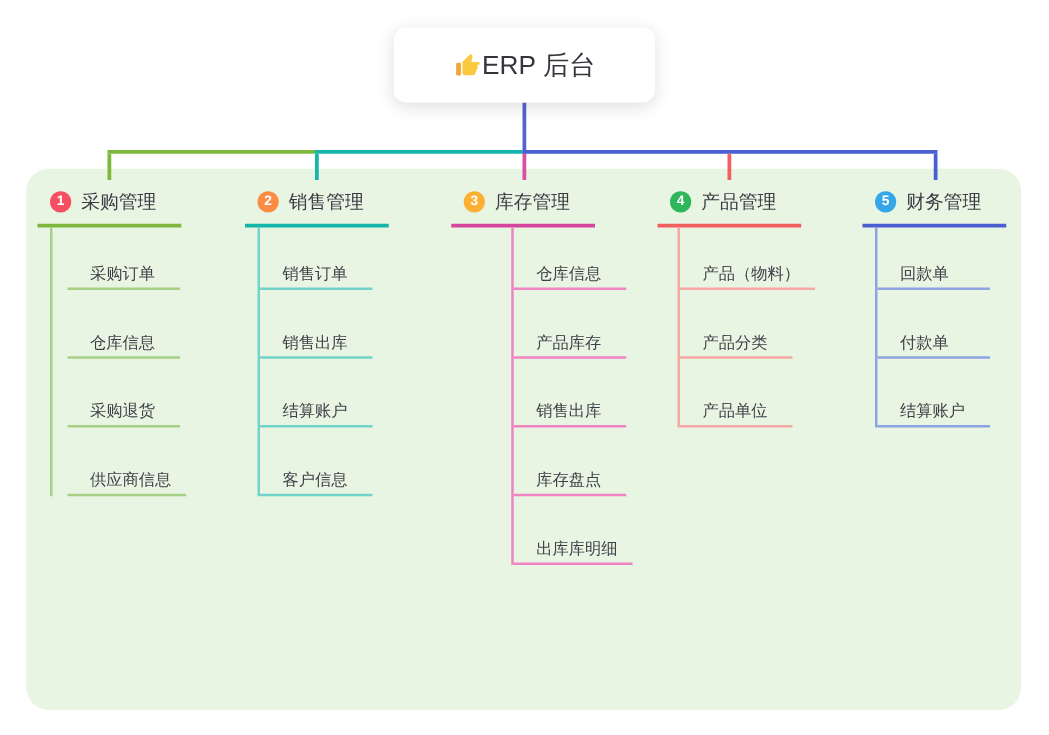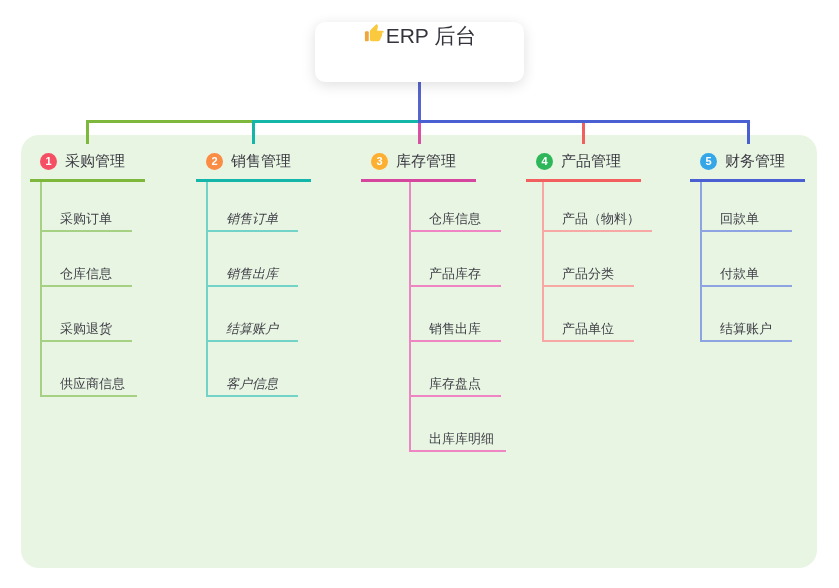--- a/index.html
+++ b/index.html
@@ -11,21 +11,21 @@
   
   .panel{
     position:absolute;left:21px;top:135px;width:796px;height:433px;
     background:#e9f5e3;border-radius:18px;
   }
   
   .root-node{
     position:absolute;left:315px;top:22px;width:209px;height:60px;
     background:#ffffff;border-radius:10px;
     box-shadow:0 3px 14px rgba(0,0,0,0.13);
-    display:flex;justify-content:center;gap:0;
+    display:flex;align-items:center;justify-content:center;gap:0;
     font-size:21px;color:#34343c;z-index:3;
   }
   .root-node .icon{width:23px;height:23px;display:inline-block;}
   
   .line{position:absolute;z-index:1;}
   .root-vert {left:418px;top:82px;width:3px;height:41px;background:#5565cd;}
   .seg-green {left:86px; top:120px;width:166px;height:3px;background:#7db83d;}
   .seg-teal  {left:252px;top:120px;width:166px;height:3px;background:#14b6aa;}
   .seg-blue  {left:418px;top:120px;width:332px;height:3px;background:#4a5fd2;}
   .drop{top:123px;width:3px;height:21px;}
@@ -54,32 +54,32 @@
   .branch-3 .branch-header{border-color:#d6459e;}
   .branch-4 .branch-header{border-color:#f25f5f;}
   .branch-5 .branch-header{border-color:#4a5fd2;}
   .branch-1 .badge{background:#f54f63;}
   .branch-2 .badge{background:#fa8c44;}
   .branch-3 .badge{background:#fcaf30;}
   .branch-4 .badge{background:#2eb75a;}
   .branch-5 .badge{background:#35a7e8;}
   .branch-children{margin-left:10px;border-left:2px solid;}
   .branch-1 .branch-children{border-color:#a6d185;}
-  .branch-2 .branch-children{border-color:#72d4c8;font-style:italic;}
+  .branch-2 .branch-children{border-color:#72d4c8;}
   .branch-3 .branch-children{border-color:#ef85c2;margin-left:48px;}
   .branch-4 .branch-children{border-color:#f8a8a4;margin-left:16px;}
   .branch-5 .branch-children{border-color:#8ea4e2;}
   .tree-item{
     width:max-content;min-width:60px;
     padding:35px 12px 4px 18px;
     border-bottom:2px solid;
     font-size:13px;line-height:14px;color:#3f3f47;white-space:nowrap;
   }
   .tree-item:first-child{padding-top:30px;}
-  .branch-1 .tree-item{border-color:#a6d185;}
+  .branch-1 .tree-item{border-color:#a6d185;margin-left:12px;}
   .branch-2 .tree-item{border-color:#72d4c8;}
   .branch-3 .tree-item{border-color:#ef85c2;}
   .branch-4 .tree-item{border-color:#f8a8a4;}
   .branch-5 .tree-item{border-color:#8ea4e2;}
 </style>
 </head>
 <body>
 
 <div class="panel"></div>
 

